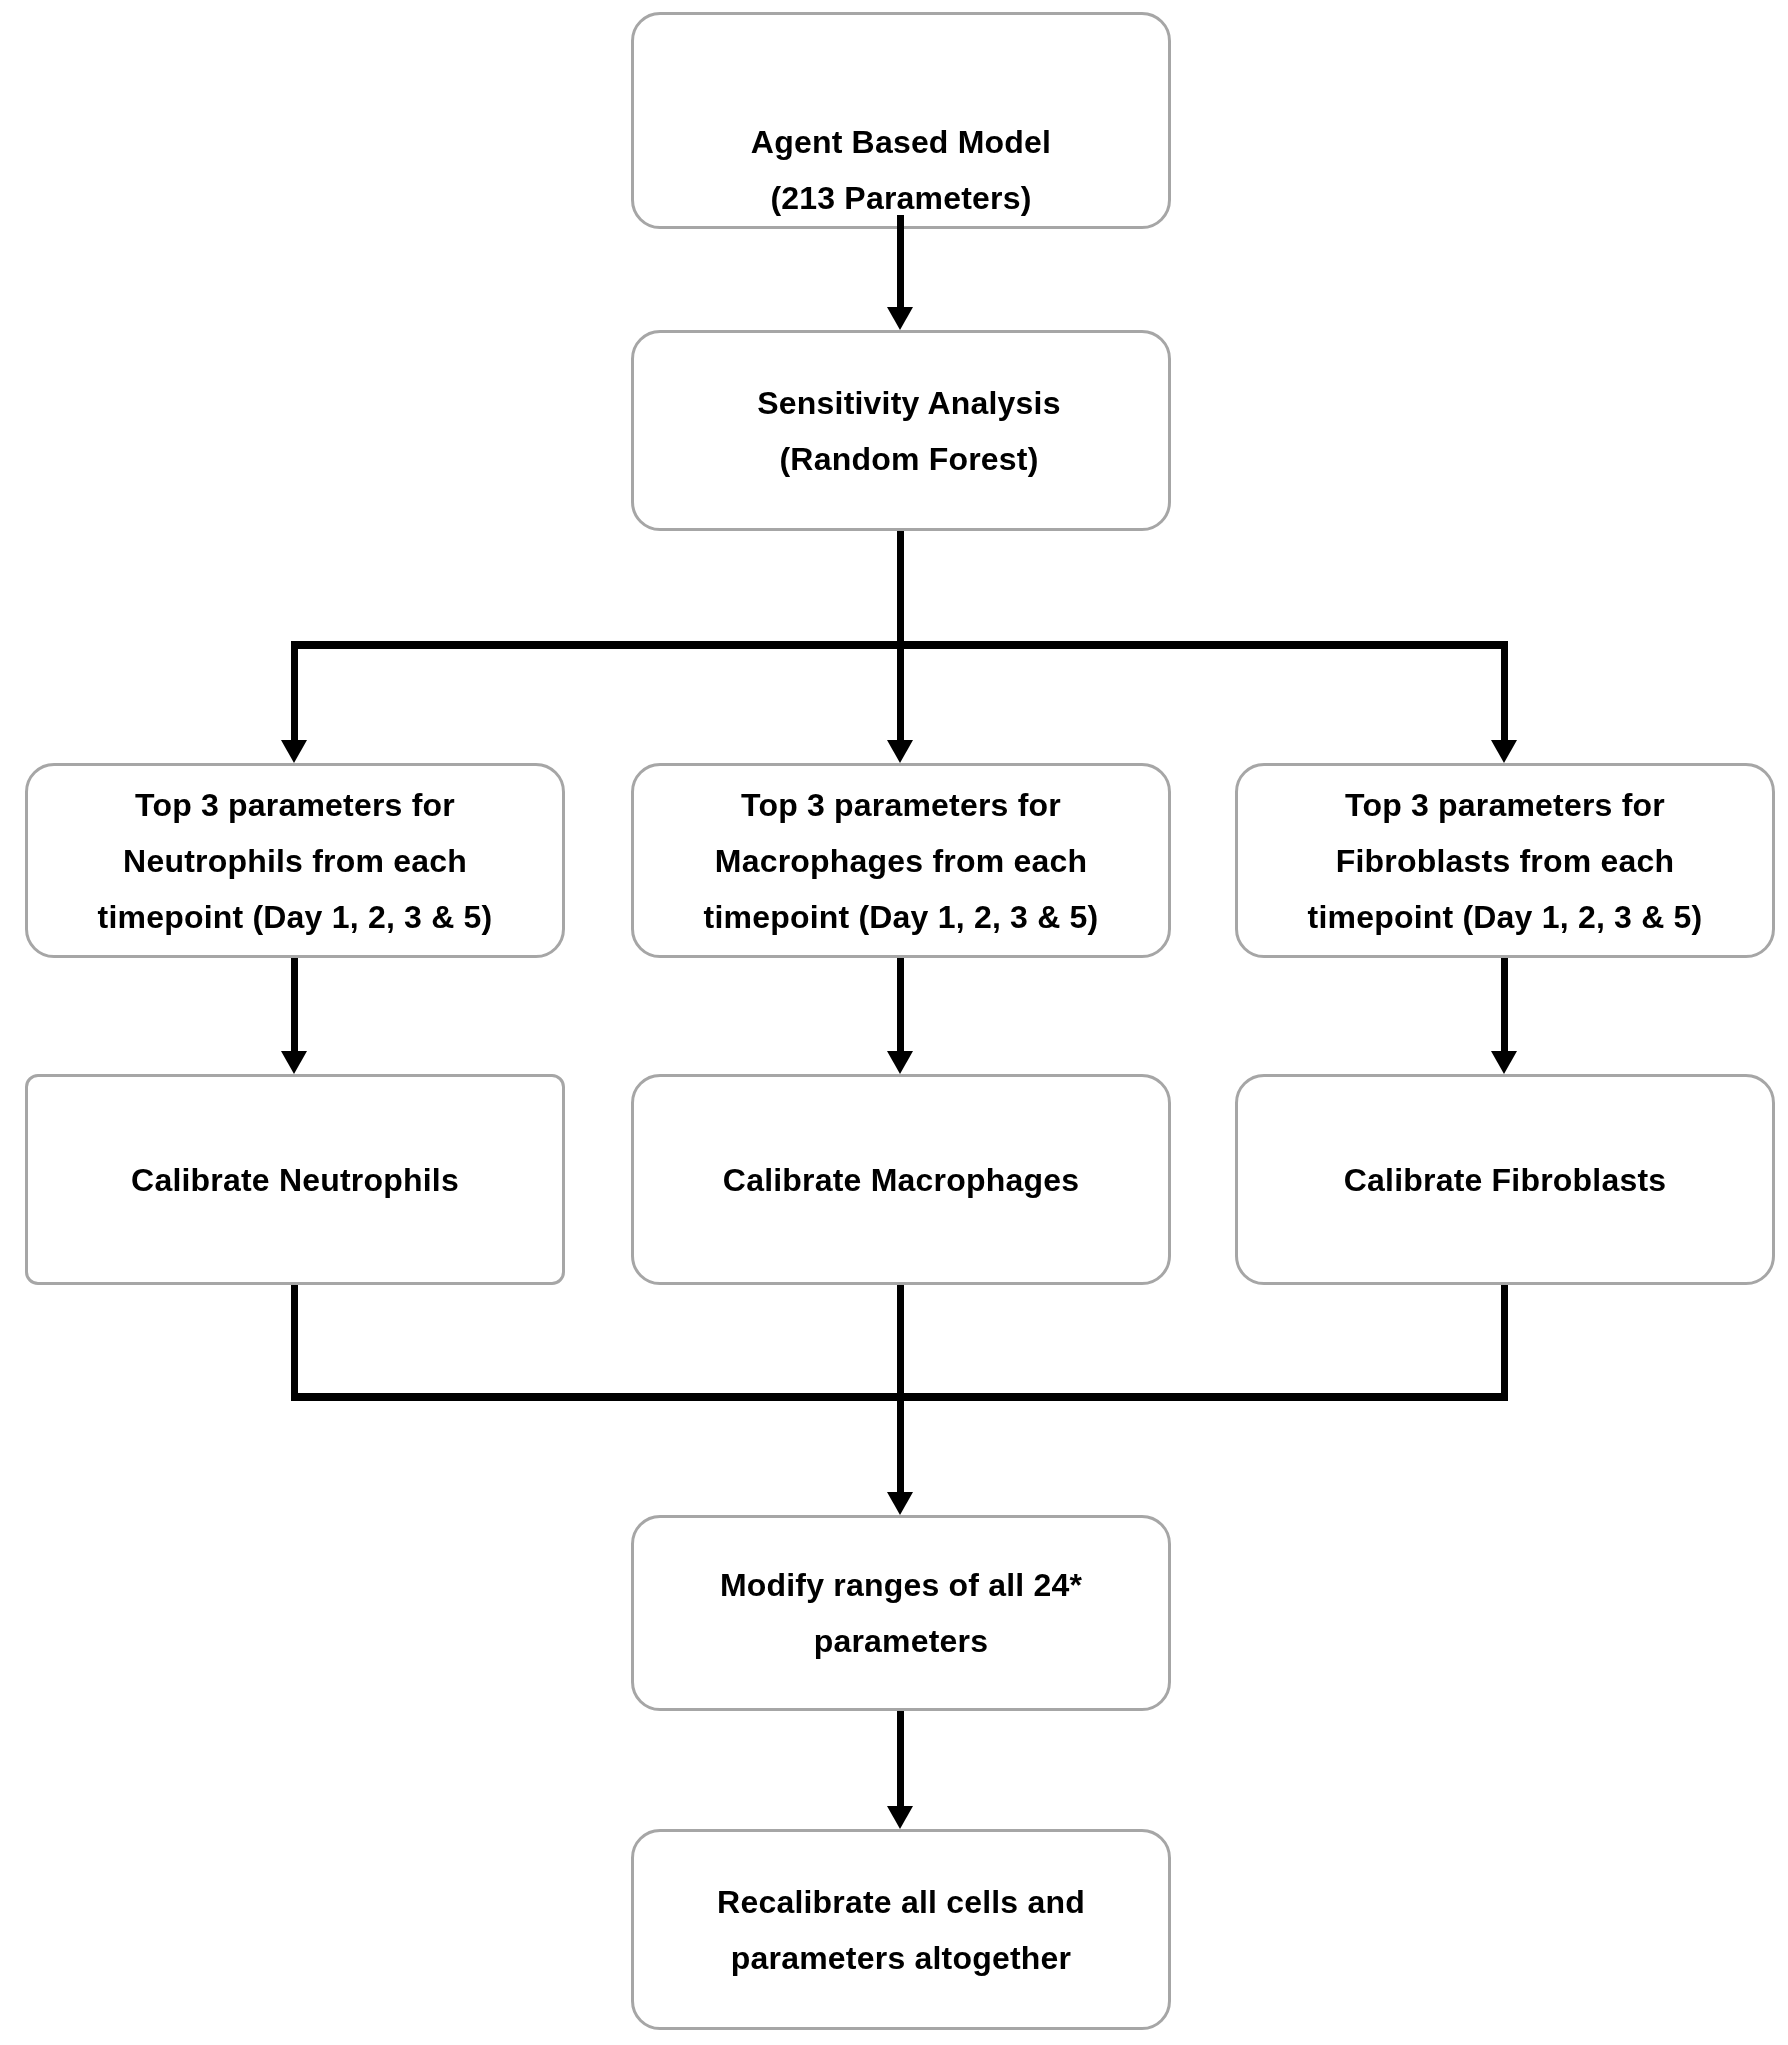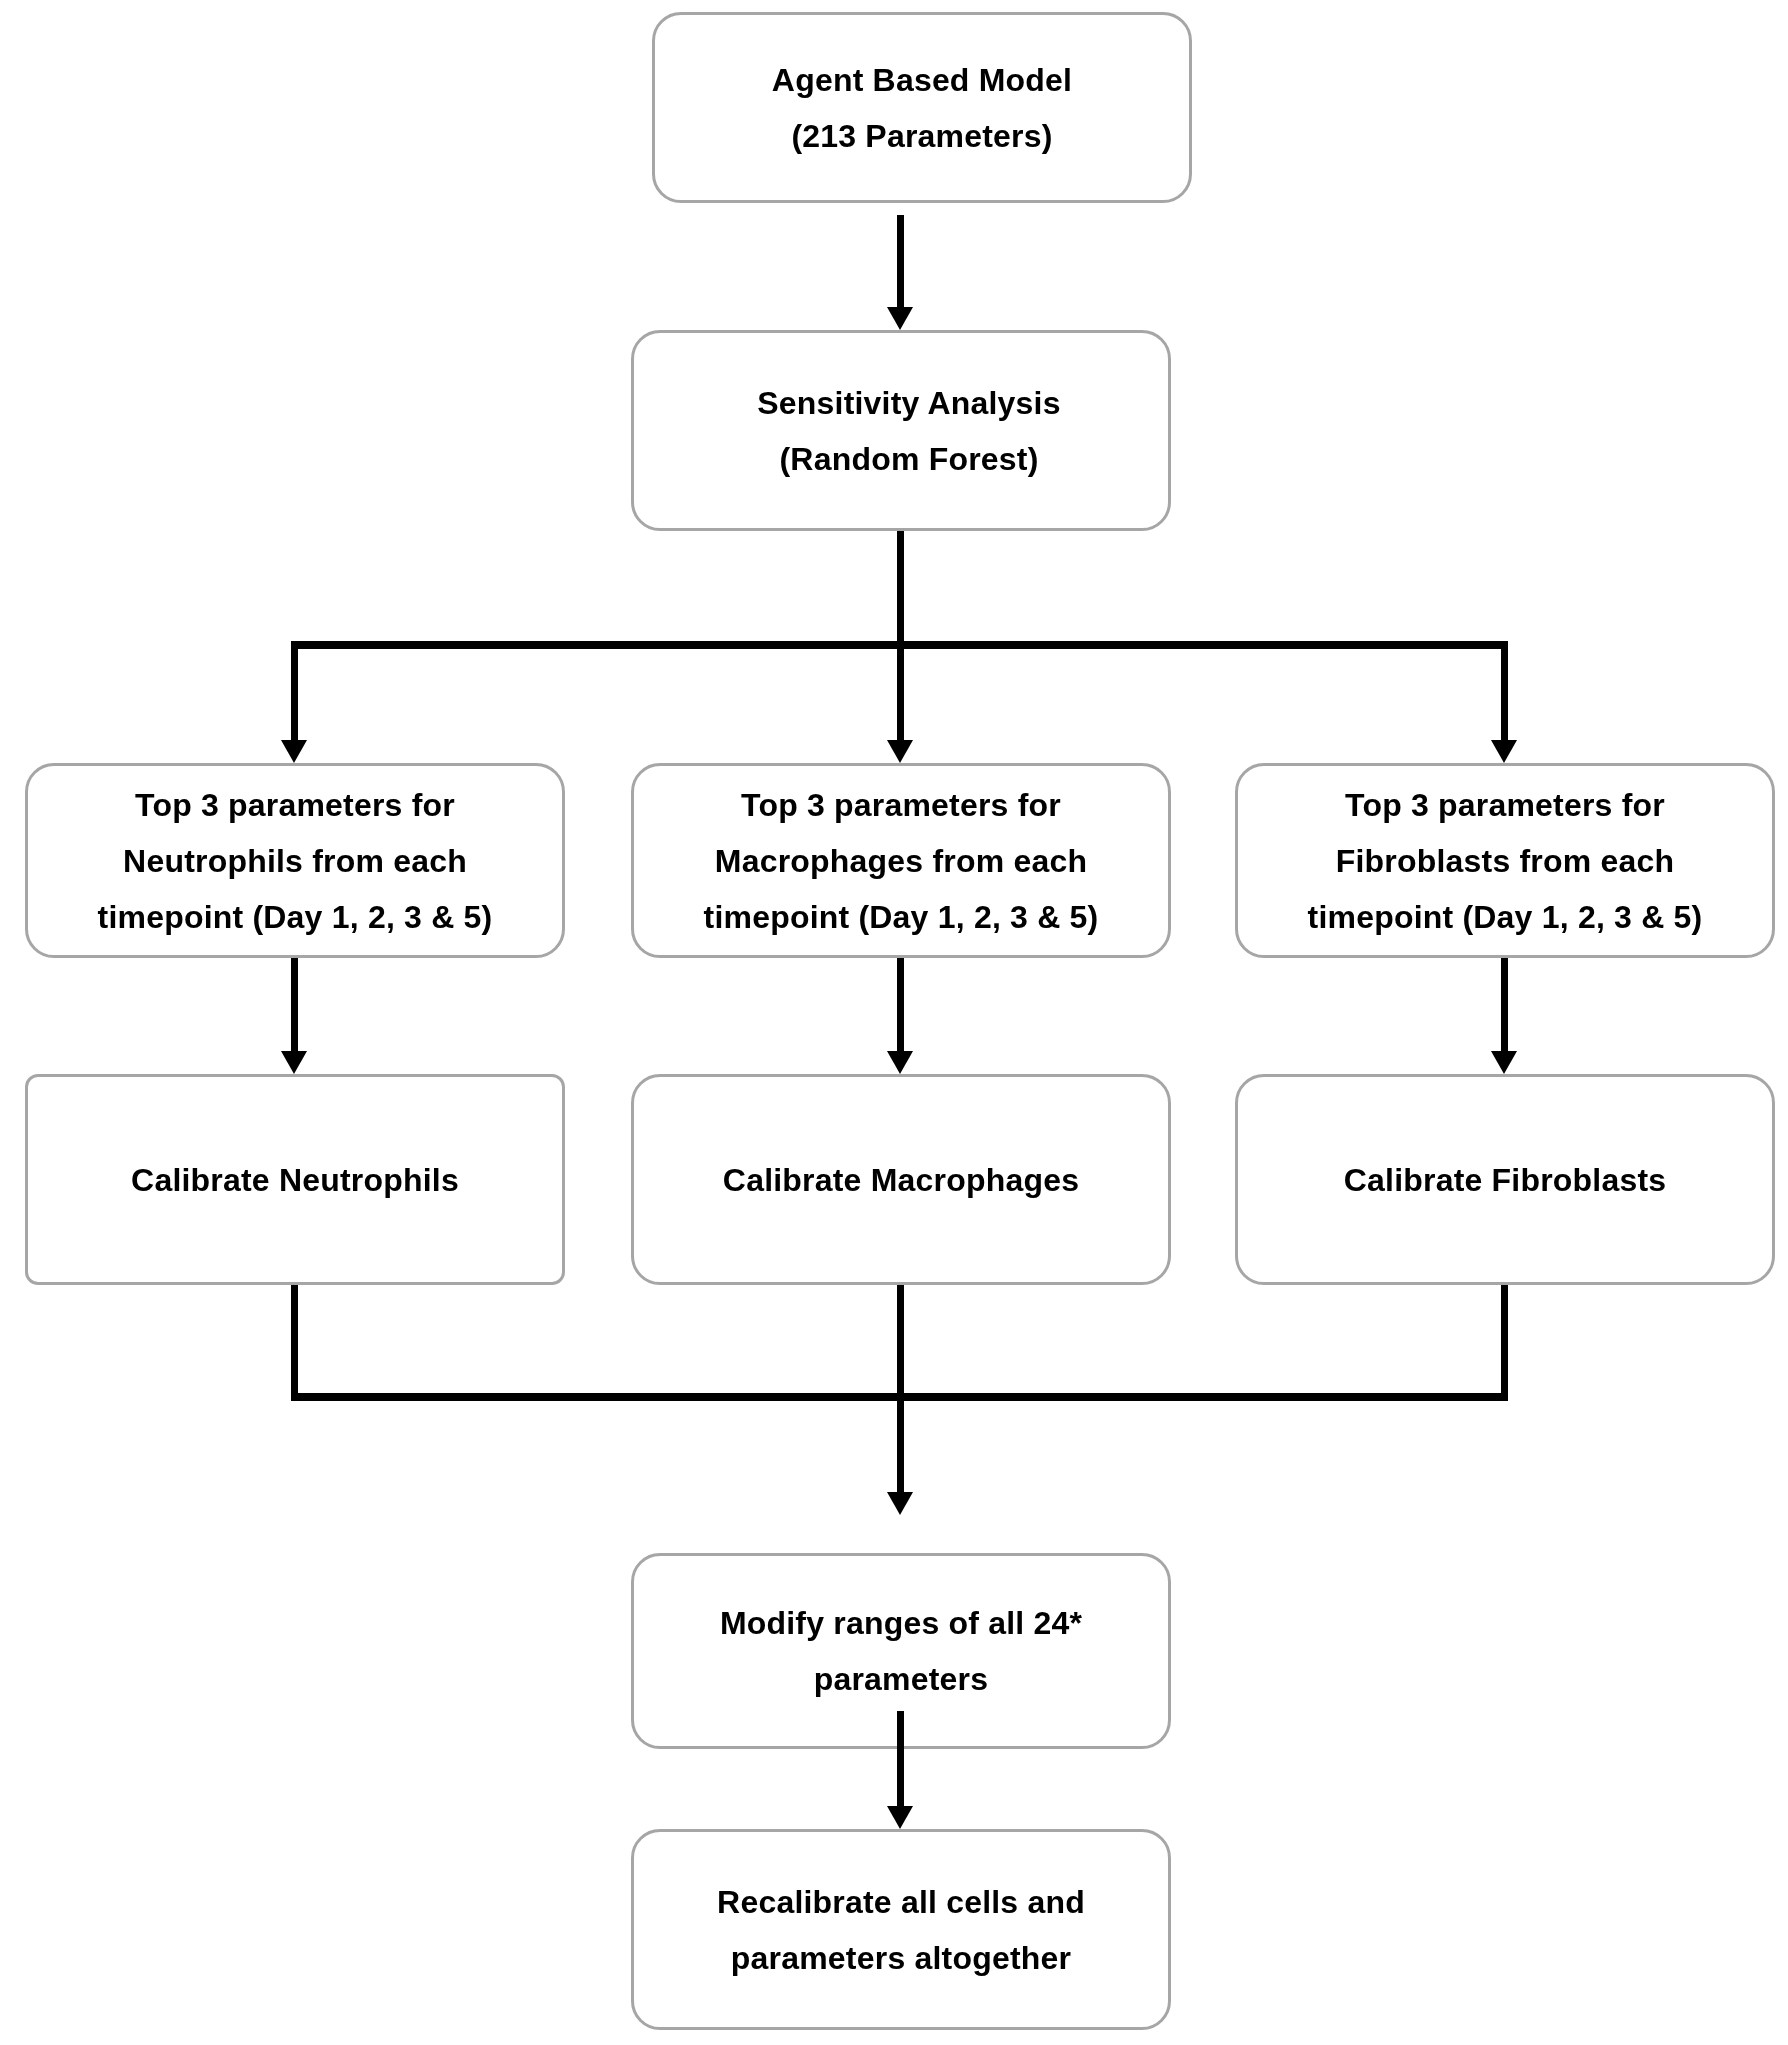--- a/index.html
+++ b/index.html
@@ -45,29 +45,29 @@
   .arrowhead {
     position: absolute;
     width: 0;
     height: 0;
     border-left: 13.4px solid transparent;
     border-right: 13.4px solid transparent;
     border-top: 23px solid #000000;
   }
 
   
-  #n-agent        { left: 652px; top:   12.4px; width: 540px; height: 191px; }
+  #n-agent        { left: 631px; top:   12.4px; width: 540px; height: 217px; align-items: flex-end; }
   #n-sensitivity  { left: 631px; top:  330px; width: 540px; height: 201px; padding-left: 16px; }
   #n-top3-neu     { left:   25px; top: 763px; width: 540px; height: 195px; }
   #n-top3-mac     { left: 631px; top: 763px; width: 540px; height: 195px; }
   #n-top3-fib     { left: 1235px; top: 763px; width: 540px; height: 195px; }
   #n-cal-neu      { left:   25px; top: 1074px; width: 540px; height: 211px; border-radius: 13px; }
   #n-cal-mac      { left: 631px; top: 1074px; width: 540px; height: 211px; }
   #n-cal-fib      { left: 1235px; top: 1074px; width: 540px; height: 211px; }
-  #n-modify       { left: 631px; top: 1515px; width: 540px; height: 196px; margin-top: 38px; }
+  #n-modify       { left: 631px; top: 1515px; width: 540px; height: 196px; }
   #n-recalibrate  { left: 631px; top: 1829px; width: 540px; height: 201px; }
 
   
   #c1-shaft   { left: 897px; top:  215px; height: 103px; }
   #c1-head    { left: 887px; top:  307px; }
 
   #c2-shaft   { left: 897px; top: 531px; height: 118px; }
   #branch-line{ left:  291px; top: 641px; width: 1217px; }
 
   #c3l-shaft  { left:  291px; top: 646px; height: 97px; }

